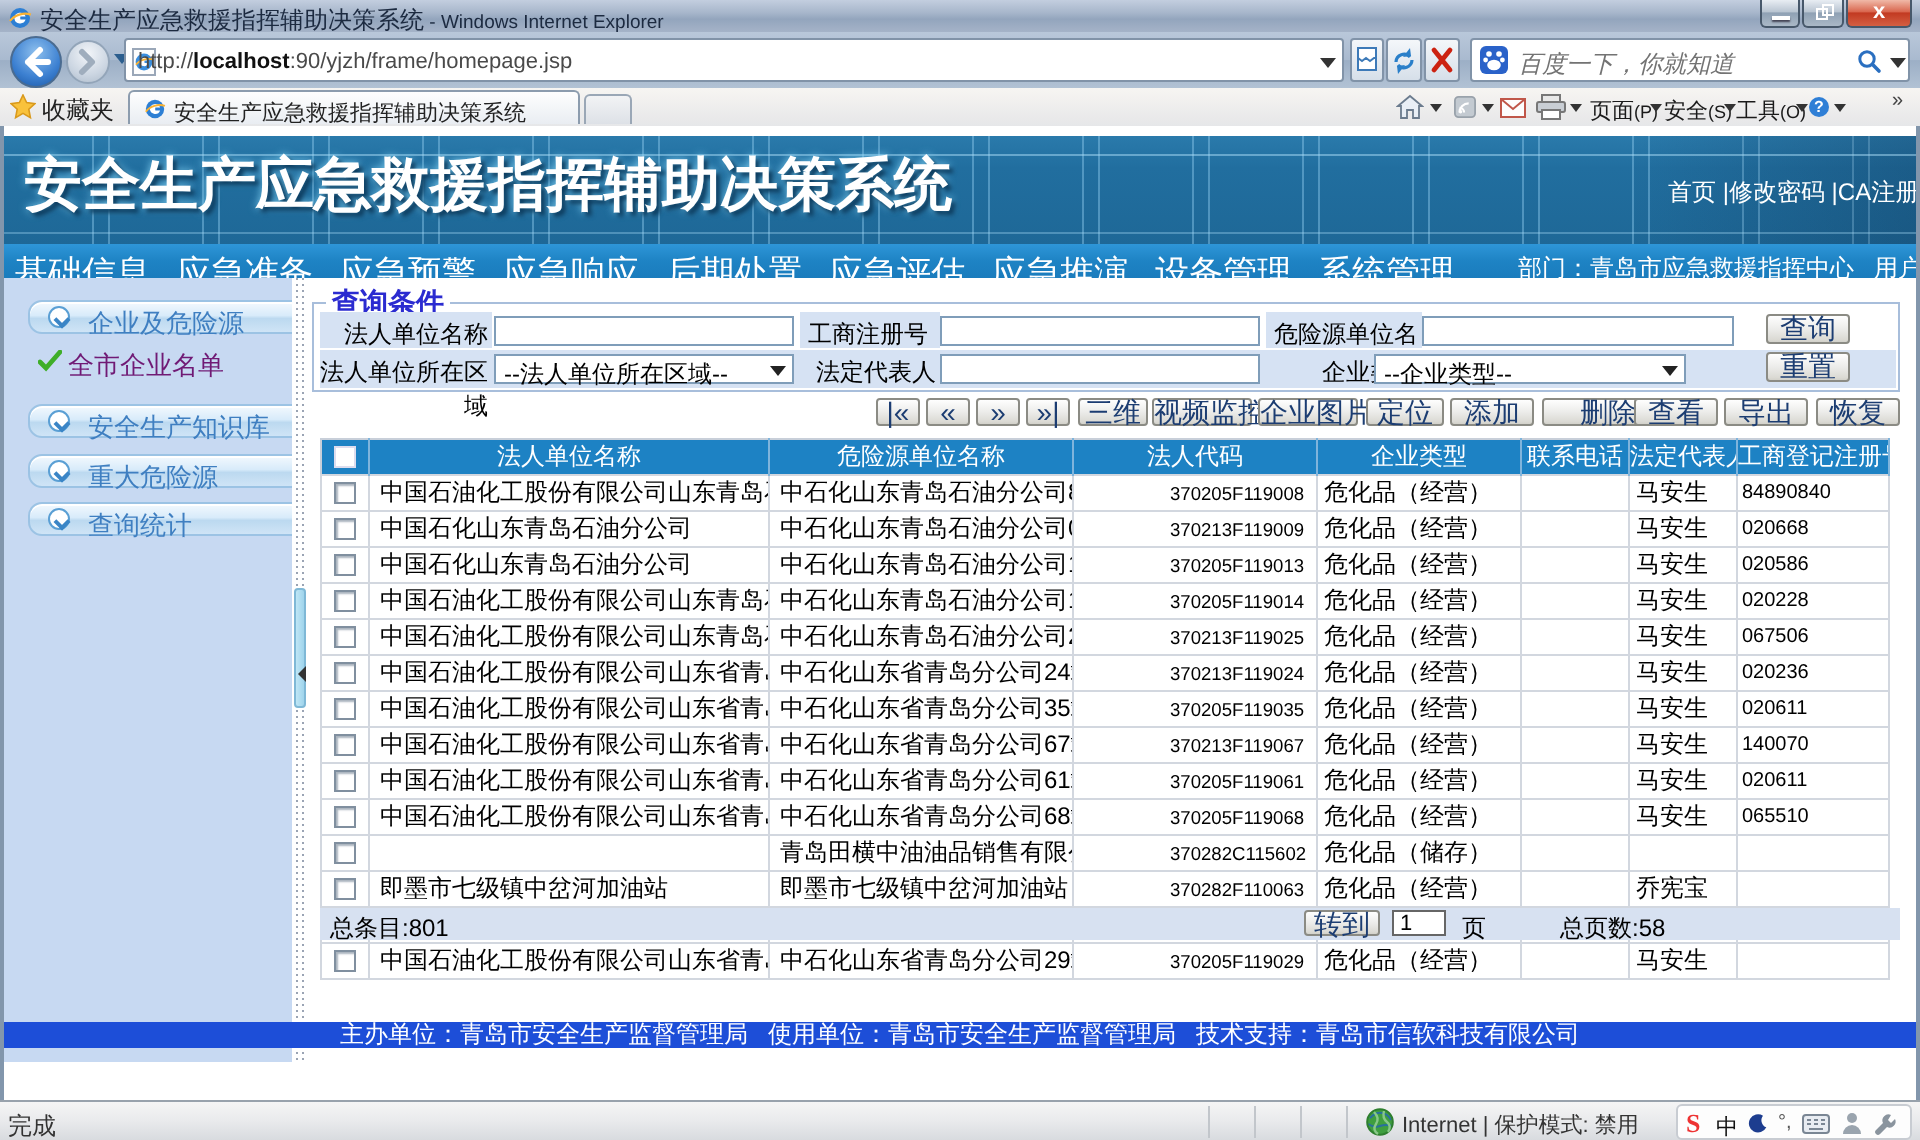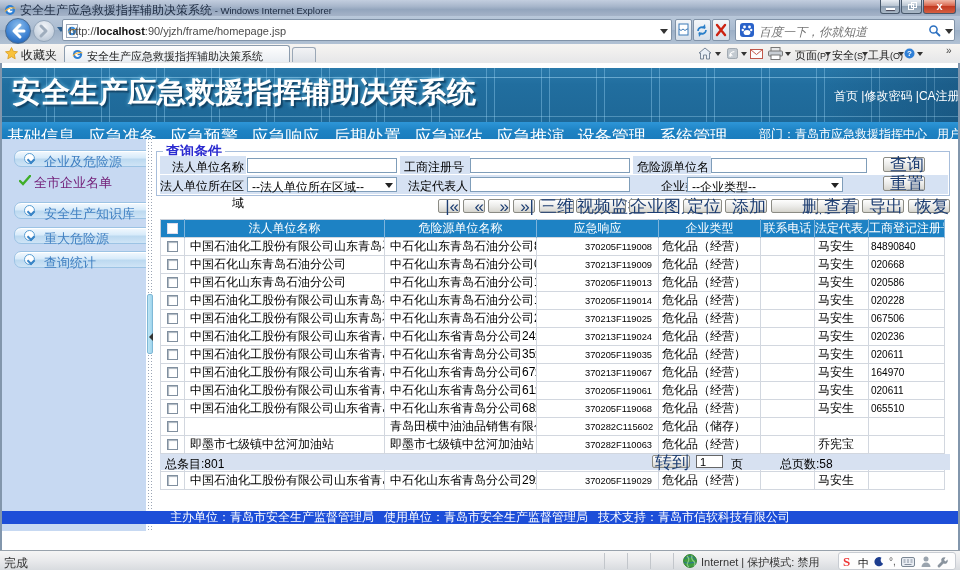--- a/index.html
+++ b/index.html
@@ -8,21 +8,21 @@
 
 .sbtn{width:140px;height:17px;background:linear-gradient(180deg,#f3f9fe 0%,#d8ebfa 45%,#bcd9f0 55%,#cfe4f6 100%);border:1px solid #9cc3e4;border-radius:7px;box-shadow:inset 0 1px 0 #fff}
 .sico{position:absolute;left:9px;top:2px;width:11px;height:11px;border-radius:50%;background:#fff;border:1px solid #5a9fd4}
 .sico:after{content:"";position:absolute;left:2.5px;top:3px;width:4px;height:4px;border-right:2px solid #3a85c6;border-bottom:2px solid #3a85c6;transform:rotate(45deg)}
 .sbt{position:absolute;left:29px;top:2px;font-size:13px;color:#3f7fc1}
 
 .inp{border:1px solid #7f9db9;background:#fff;font-size:12px;padding:0 2px}
 .sel{border:1px solid #7f9db9;background:#fff}
 .sel span{position:absolute;left:4px;top:1px;font-size:12px;color:#000;white-space:nowrap}
 .sel i{position:absolute;right:3px;top:5px;width:0;height:0;border-left:4px solid transparent;border-right:4px solid transparent;border-top:5px solid #222}
-.btn{background:linear-gradient(180deg,#fefefe 0%,#ececea 50%,#dbdad4 90%,#d2d1ca 100%);border:1px solid #8b8b84;border-radius:2px;font-size:17px;color:#1c3d72;text-align:right;line-height:13px;white-space:nowrap}
+.btn{background:linear-gradient(180deg,#fefefe 0%,#ececea 50%,#dbdad4 90%,#d2d1ca 100%);border:1px solid #8b8b84;border-radius:2px;font-size:14px;color:#1c3d72;text-align:center;line-height:13px;white-space:nowrap}
 table .th th{background:#1d82c4;color:#fff;font-size:12px;font-weight:normal;border-right:1px solid #7fb4dc;white-space:nowrap;overflow:hidden;padding:0}
 table td{border:1px solid #d2d7df;font-size:12px;color:#000;white-space:nowrap;overflow:hidden;padding:0 0 0 5px}
 table{border:1px solid #c8cfd9}
 td.c0{padding:0;text-align:center}
 td.c2{padding-left:48px;font-size:9.3px}
 td.c3{padding-left:3px}
 td.c4{padding-left:2px;font-size:10px}
 .cb{width:11px;height:11px;background:#fff;border:1px solid #808f9f;margin:0 auto;box-shadow:inset 1px 1px 1px #aab4be}
 .hcb{width:11px;height:11px;background:#fff;border:1px solid #dde;margin:0 auto}
 </style>
@@ -279,21 +279,21 @@
             <col style="width:54px">
             <col style="width:76px">
           </colgroup>
       <tbody>
             <tr class="th" style="height:16px">
               <th>
                 <div class="hcb"></div>
               </th>
               <th>法人单位名称</th>
               <th>危险源单位名称</th>
-              <th>应急响应</th>
+              <th>法人代码</th>
               <th>企业类型</th>
               <th>联系电话</th>
               <th>法定代表人</th>
               <th>工商登记注册号</th>
             </tr>
 <tr>
               <td class="c0">
                 <div class="cb"></div>
               </td>
               <td class="c1">中国石油化工股份有限公司山东青岛石油分公司</td>
@@ -379,21 +379,21 @@
 <tr>
               <td class="c0">
                 <div class="cb"></div>
               </td>
               <td class="c1">中国石油化工股份有限公司山东省青岛分公司</td>
               <td class="c1">中石化山东省青岛分公司67站</td>
               <td class="c2">370213F119067</td>
               <td class="c3">危化品（经营）</td>
               <td></td>
               <td class="c3">马安生</td>
-              <td class="c4">164970</td>
+              <td class="c4">140070</td>
             </tr>
 <tr>
               <td class="c0">
                 <div class="cb"></div>
               </td>
               <td class="c1">中国石油化工股份有限公司山东省青岛分公司</td>
               <td class="c1">中石化山东省青岛分公司61站</td>
               <td class="c2">370205F119061</td>
               <td class="c3">危化品（经营）</td>
               <td></td>

